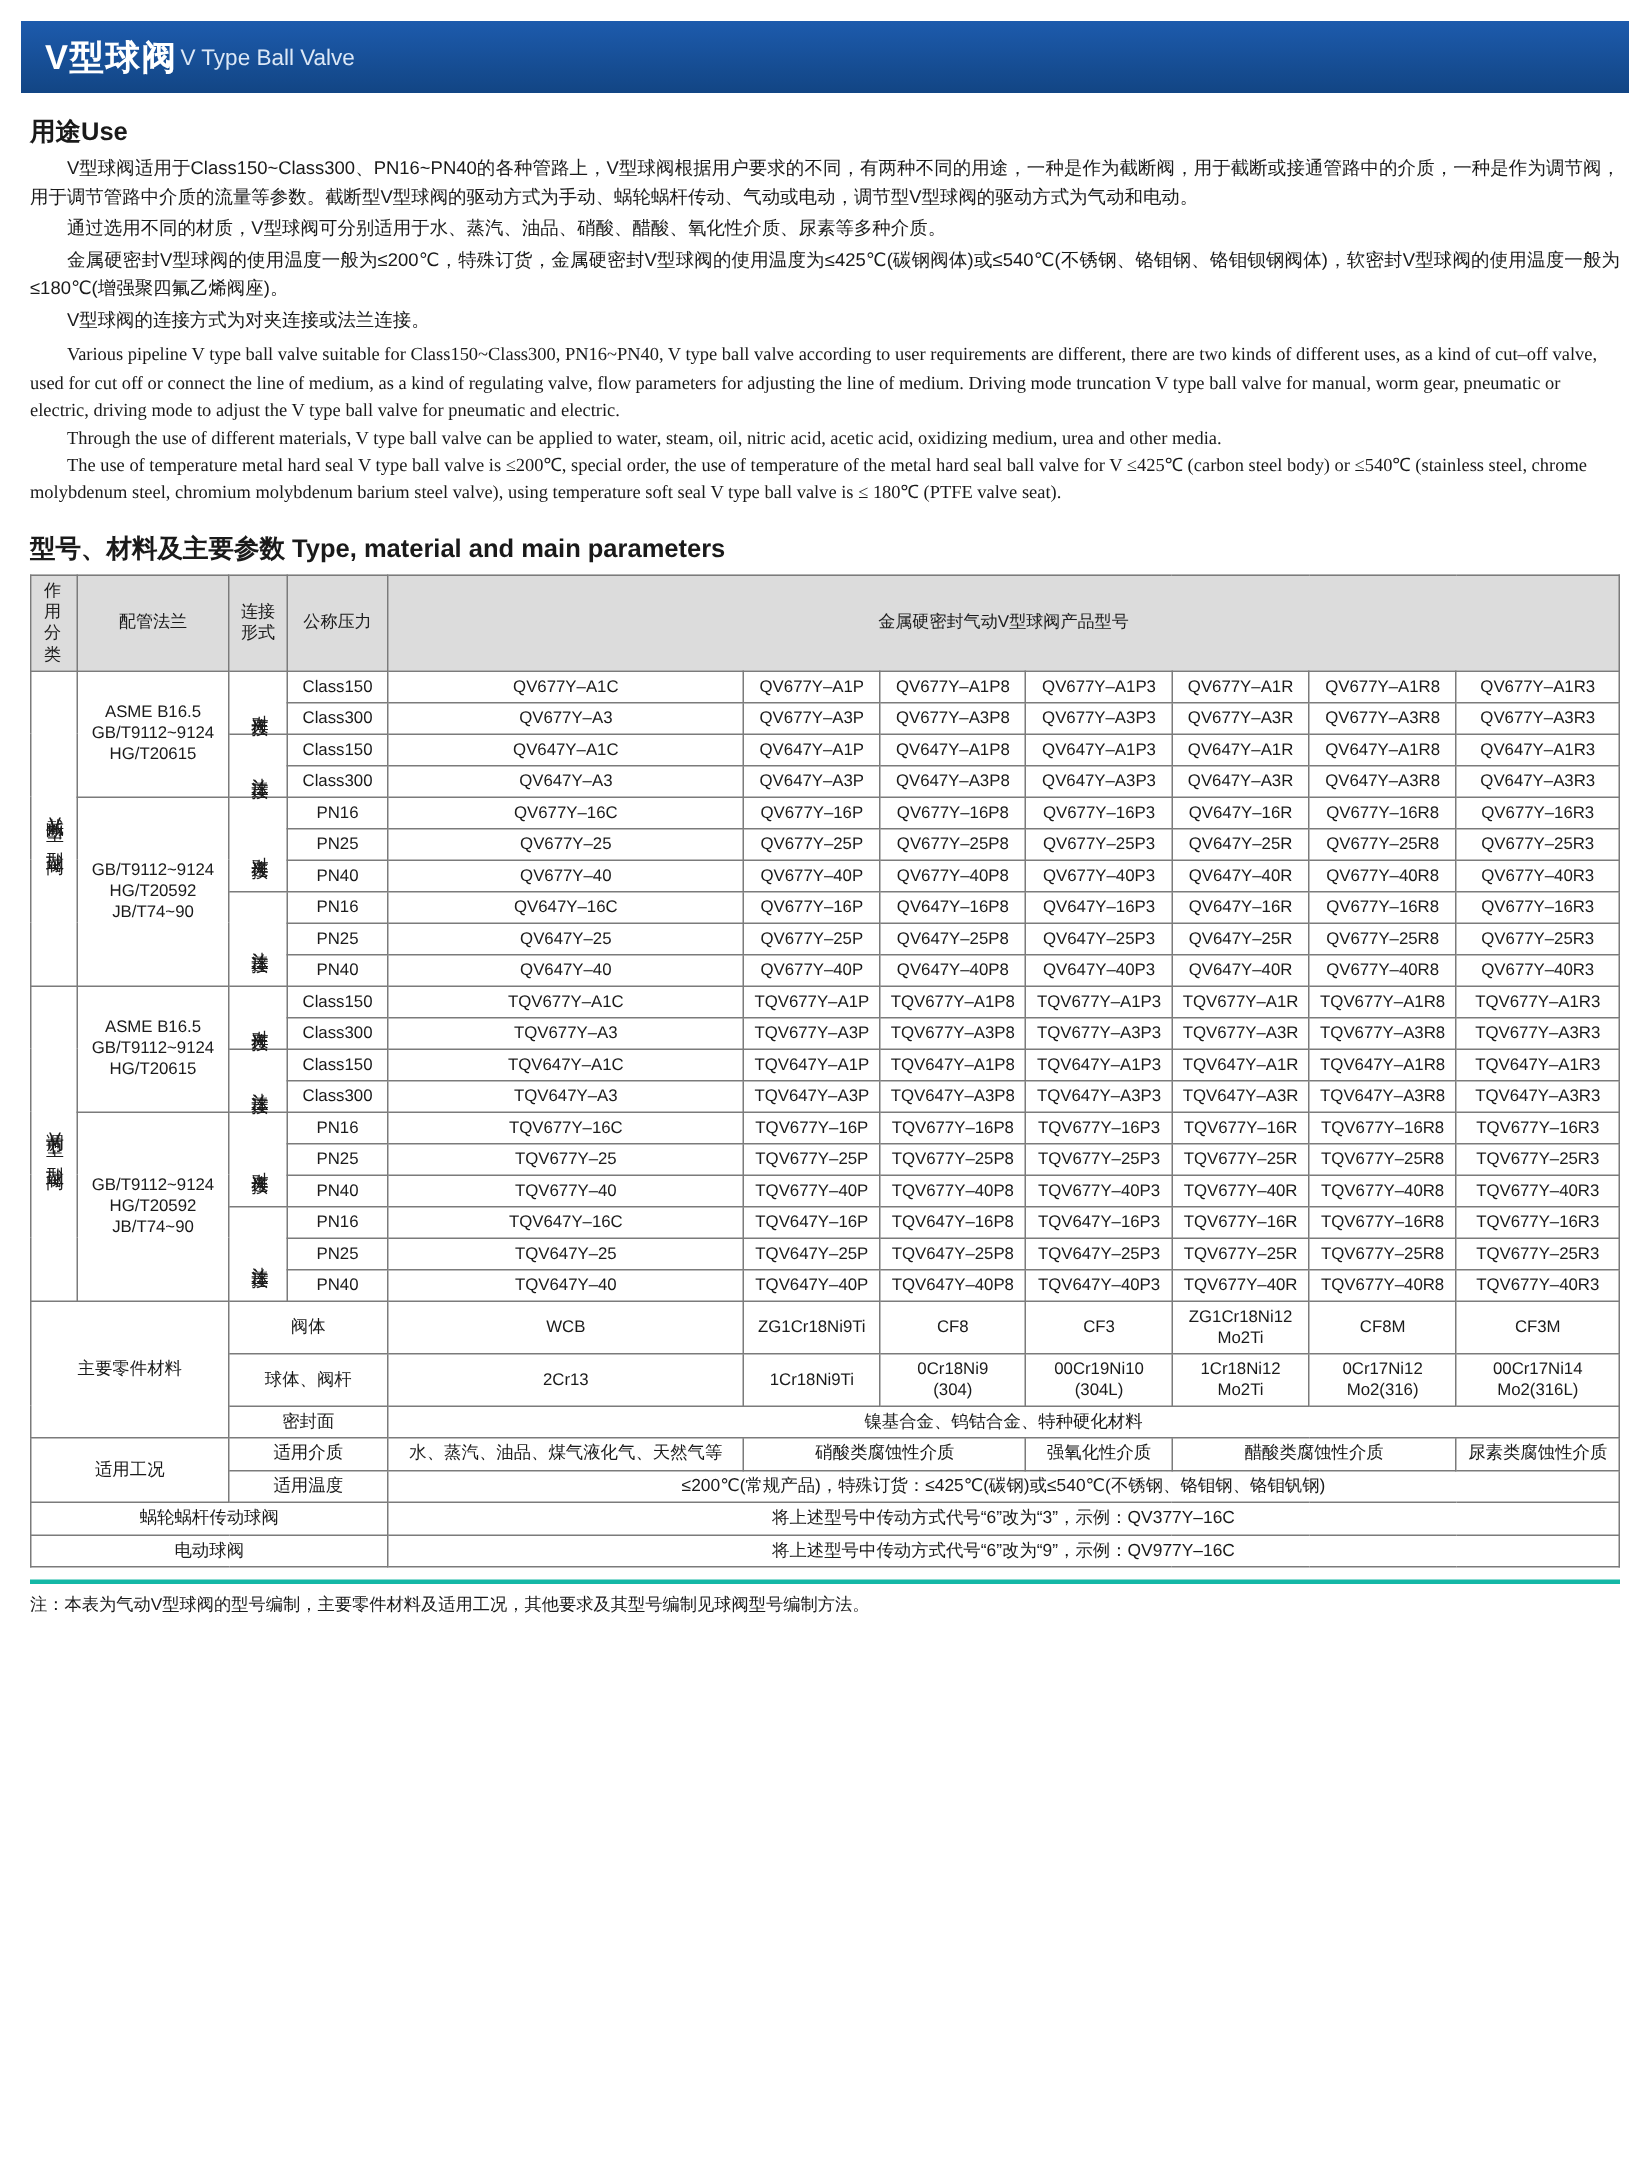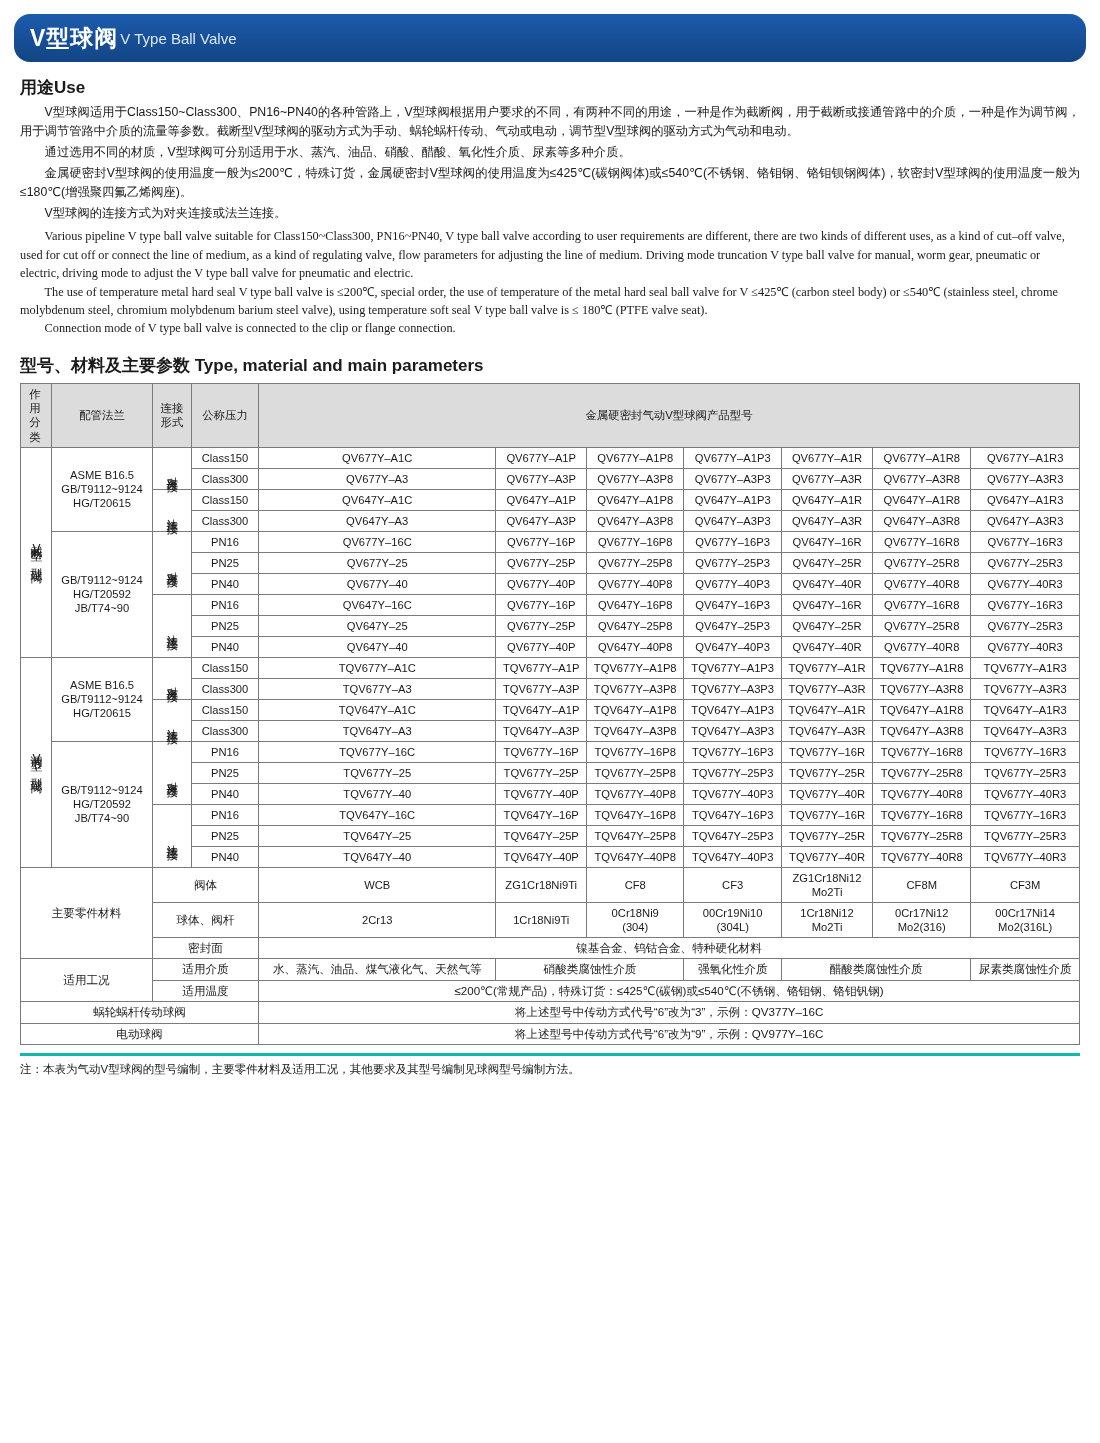--- a/index.html
+++ b/index.html
@@ -13,21 +13,20 @@
 
   
   .header{
     margin:14px 14px 0 14px;
     height:48px;
     background:#1b4f9c;
     background:linear-gradient(180deg,#1d5bad 0%,#124584 100%);
     display:flex;align-items:center;
     padding-left:16px;
     box-sizing:border-box;
-    border-radius:16px;
   }
   .header .cn{color:#fff;font-size:23px;font-weight:bold;letter-spacing:1px;}
   .header .en{color:#dbe7f6;font-size:15px;margin-left:2px;font-weight:normal;}
 
   
   .content{padding:0 20px;box-sizing:border-box;}
   h2.sec{
     font-size:17px;font-weight:bold;margin:14px 0 4px 0;letter-spacing:0;
   }
   p.t{
@@ -99,22 +98,22 @@
   <div class="content">
 
     <h2 class="sec">用途Use</h2>
 
     <p class="t indent">V型球阀适用于Class150~Class300、PN16~PN40的各种管路上，V型球阀根据用户要求的不同，有两种不同的用途，一种是作为截断阀，用于截断或接通管路中的介质，一种是作为调节阀，用于调节管路中介质的流量等参数。截断型V型球阀的驱动方式为手动、蜗轮蜗杆传动、气动或电动，调节型V型球阀的驱动方式为气动和电动。</p>
     <p class="t indent">通过选用不同的材质，V型球阀可分别适用于水、蒸汽、油品、硝酸、醋酸、氧化性介质、尿素等多种介质。</p>
     <p class="t indent">金属硬密封V型球阀的使用温度一般为≤200℃，特殊订货，金属硬密封V型球阀的使用温度为≤425℃(碳钢阀体)或≤540℃(不锈钢、铬钼钢、铬钼钡钢阀体)，软密封V型球阀的使用温度一般为≤180℃(增强聚四氟乙烯阀座)。</p>
     <p class="t indent">V型球阀的连接方式为对夹连接或法兰连接。</p>
 
     <p class="en" style="text-indent:2em;margin-top:4px;">Various pipeline V type ball valve suitable for Class150~Class300, PN16~PN40, V type ball valve according to user requirements are different, there are two kinds of different uses, as a kind of cut–off valve, used for cut off or connect the line of medium, as a kind of regulating valve, flow parameters for adjusting the line of medium. Driving mode truncation V type ball valve for manual, worm gear, pneumatic or electric, driving mode to adjust the V type ball valve for pneumatic and electric.</p>
+    <p class="en" style="text-indent:2em;">Through the use of different materials, V type ball valve can be applied to water, steam, oil, nitric acid, acetic acid, oxidizing medium, urea and other media.</p>
     <p class="en" style="text-indent:2em;">The use of temperature metal hard seal V type ball valve is ≤200℃, special order, the use of temperature of the metal hard seal ball valve for V ≤425℃ (carbon steel body) or ≤540℃ (stainless steel, chrome molybdenum steel, chromium molybdenum barium steel valve), using temperature soft seal V type ball valve is ≤ 180℃ (PTFE valve seat).</p>
-    <p class="en" style="text-indent:2em;">Connection mode of V type ball valve is connected to the clip or flange connection.</p>
 
     <h2 class="sec2">型号、材料及主要参数 Type, material and main parameters</h2>
 
     <table class="main">
       <thead>
         <tr>
           <td class="vlabel">作用分类</td>
           <td class="flange">配管法兰</td>
           <td class="conn">连接形式</td>
           <td class="press">公称压力</td>

